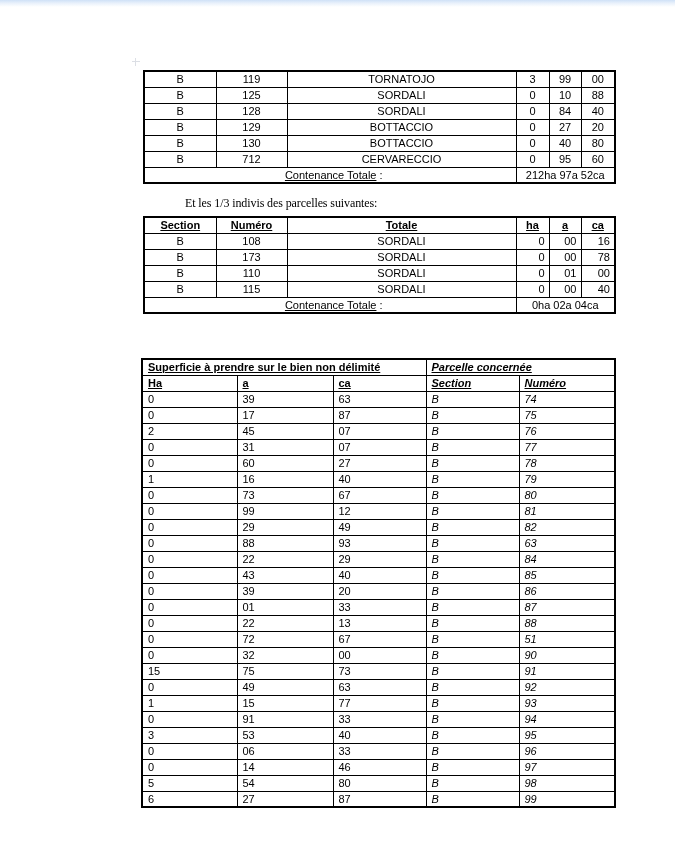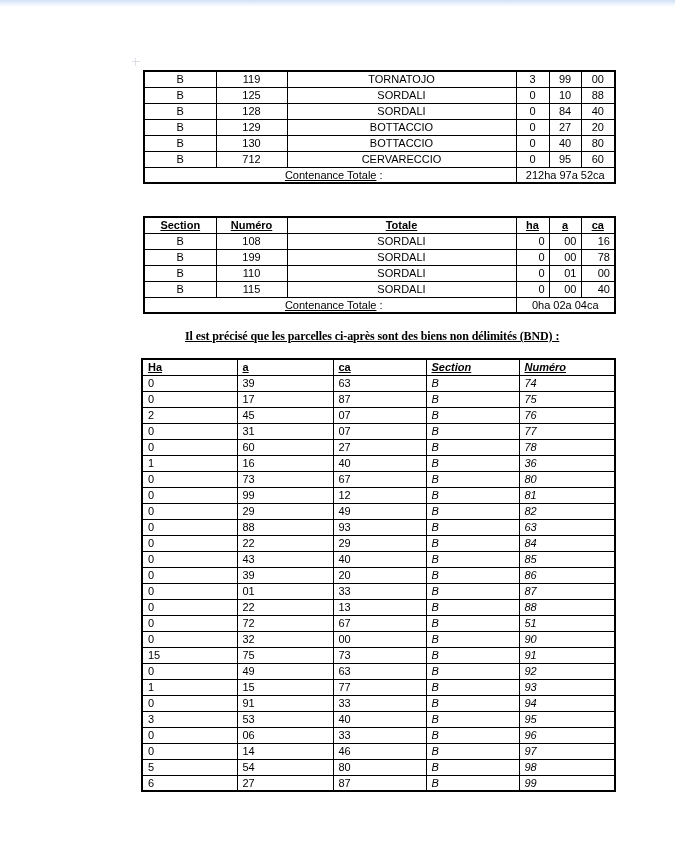--- a/index.html
+++ b/index.html
@@ -119,20 +119,21 @@
         </tr>
       </tbody>
     <tfoot>
       <tr>
         <td colspan="3" class="total-label-cell"><span class="u">Contenance Totale</span><span> :</span></td>
         <td colspan="3" class="total-value-cell">212ha 97a 52ca</td>
       </tr>
     </tfoot>
   </table>
 
+  <div id="intro-line" class="serif-line">Et les 1/3 indivis des parcelles suivantes:</div>
 
   <table id="t2" class="doc-table t-center">
     <colgroup>
       <col style="width:72px">
         <col style="width:71px">
         <col style="width:229px">
       <col style="width:33px">
         <col style="width:32px">
         <col style="width:34px">
     </colgroup>
@@ -150,21 +151,21 @@
         <tr>
           <td>B</td>
           <td>108</td>
           <td>SORDALI</td>
           <td class="num-right">0</td>
           <td class="num-right">00</td>
           <td class="num-right">16</td>
         </tr>
         <tr>
           <td>B</td>
-          <td>199</td>
+          <td>173</td>
           <td>SORDALI</td>
           <td class="num-right">0</td>
           <td class="num-right">00</td>
           <td class="num-right">78</td>
         </tr>
         <tr>
           <td>B</td>
           <td>110</td>
           <td>SORDALI</td>
           <td class="num-right">0</td>
@@ -181,32 +182,35 @@
         </tr>
       </tbody>
     <tfoot>
       <tr>
         <td colspan="3" class="total-label-cell"><span class="u">Contenance Totale</span><span> :</span></td>
         <td colspan="3" class="total-value-cell">0ha 02a 04ca</td>
       </tr>
     </tfoot>
   </table>
 
-  <div id="bnd-heading" class="serif-line bold-ul">Il est précisé que les parcelles ci-après sont des biens non délimités (BND) :</div>
 
   <table id="t3" class="doc-table t-left">
     <colgroup>
       <col style="width:95px">
         <col style="width:96px">
         <col style="width:93px">
       <col style="width:93px">
         <col style="width:96px">
     </colgroup>
     <thead>
       <tr>
+        <th colspan="3">Superficie à prendre sur le bien non délimité</th>
+        <th colspan="2" class="italic">Parcelle concernée</th>
+      </tr>
+      <tr>
         <th>Ha</th>
         <th>a</th>
         <th>ca</th>
         <th class="italic">Section</th>
         <th class="italic">Numéro</th>
       </tr>
     </thead>
     <tbody id="t3-body">
         <tr>
           <td>0</td>
@@ -241,21 +245,21 @@
           <td>60</td>
           <td>27</td>
           <td class="italic">B</td>
           <td class="italic">78</td>
         </tr>
         <tr>
           <td>1</td>
           <td>16</td>
           <td>40</td>
           <td class="italic">B</td>
-          <td class="italic">36</td>
+          <td class="italic">79</td>
         </tr>
         <tr>
           <td>0</td>
           <td>73</td>
           <td>67</td>
           <td class="italic">B</td>
           <td class="italic">80</td>
         </tr>
         <tr>
           <td>0</td>

